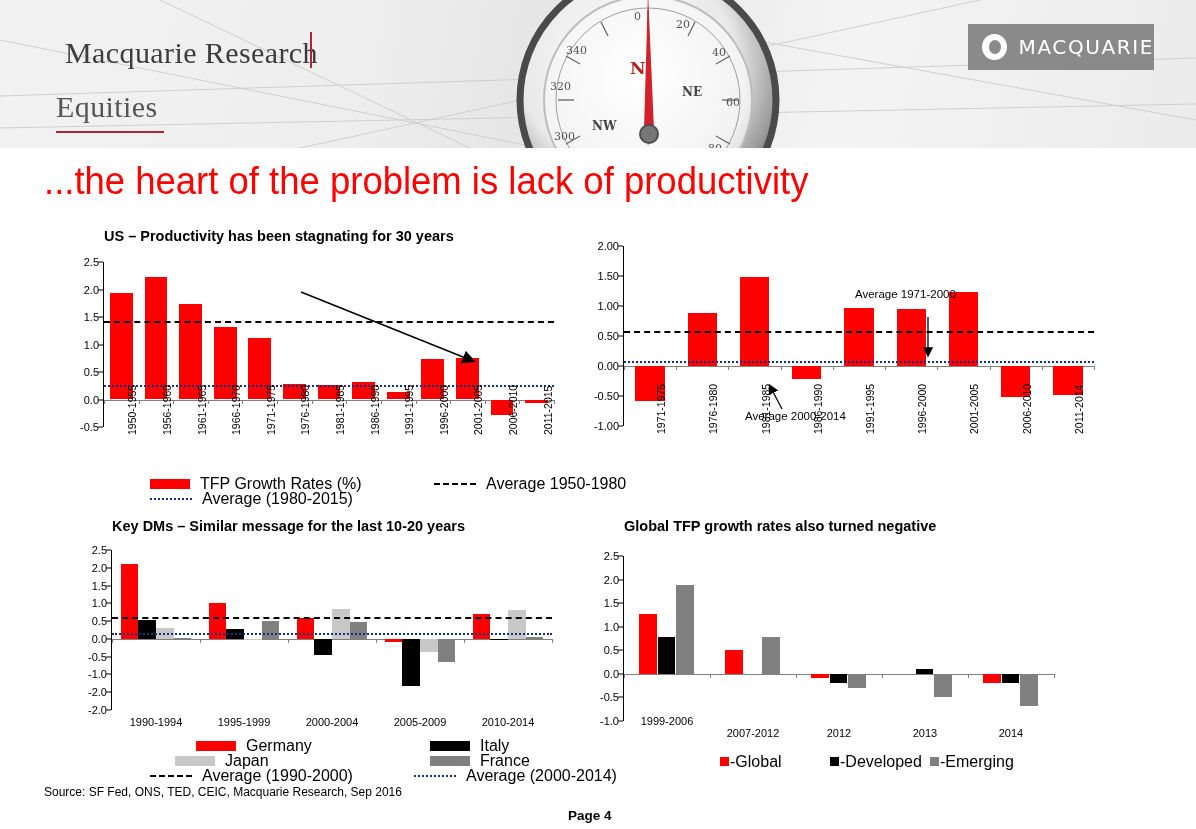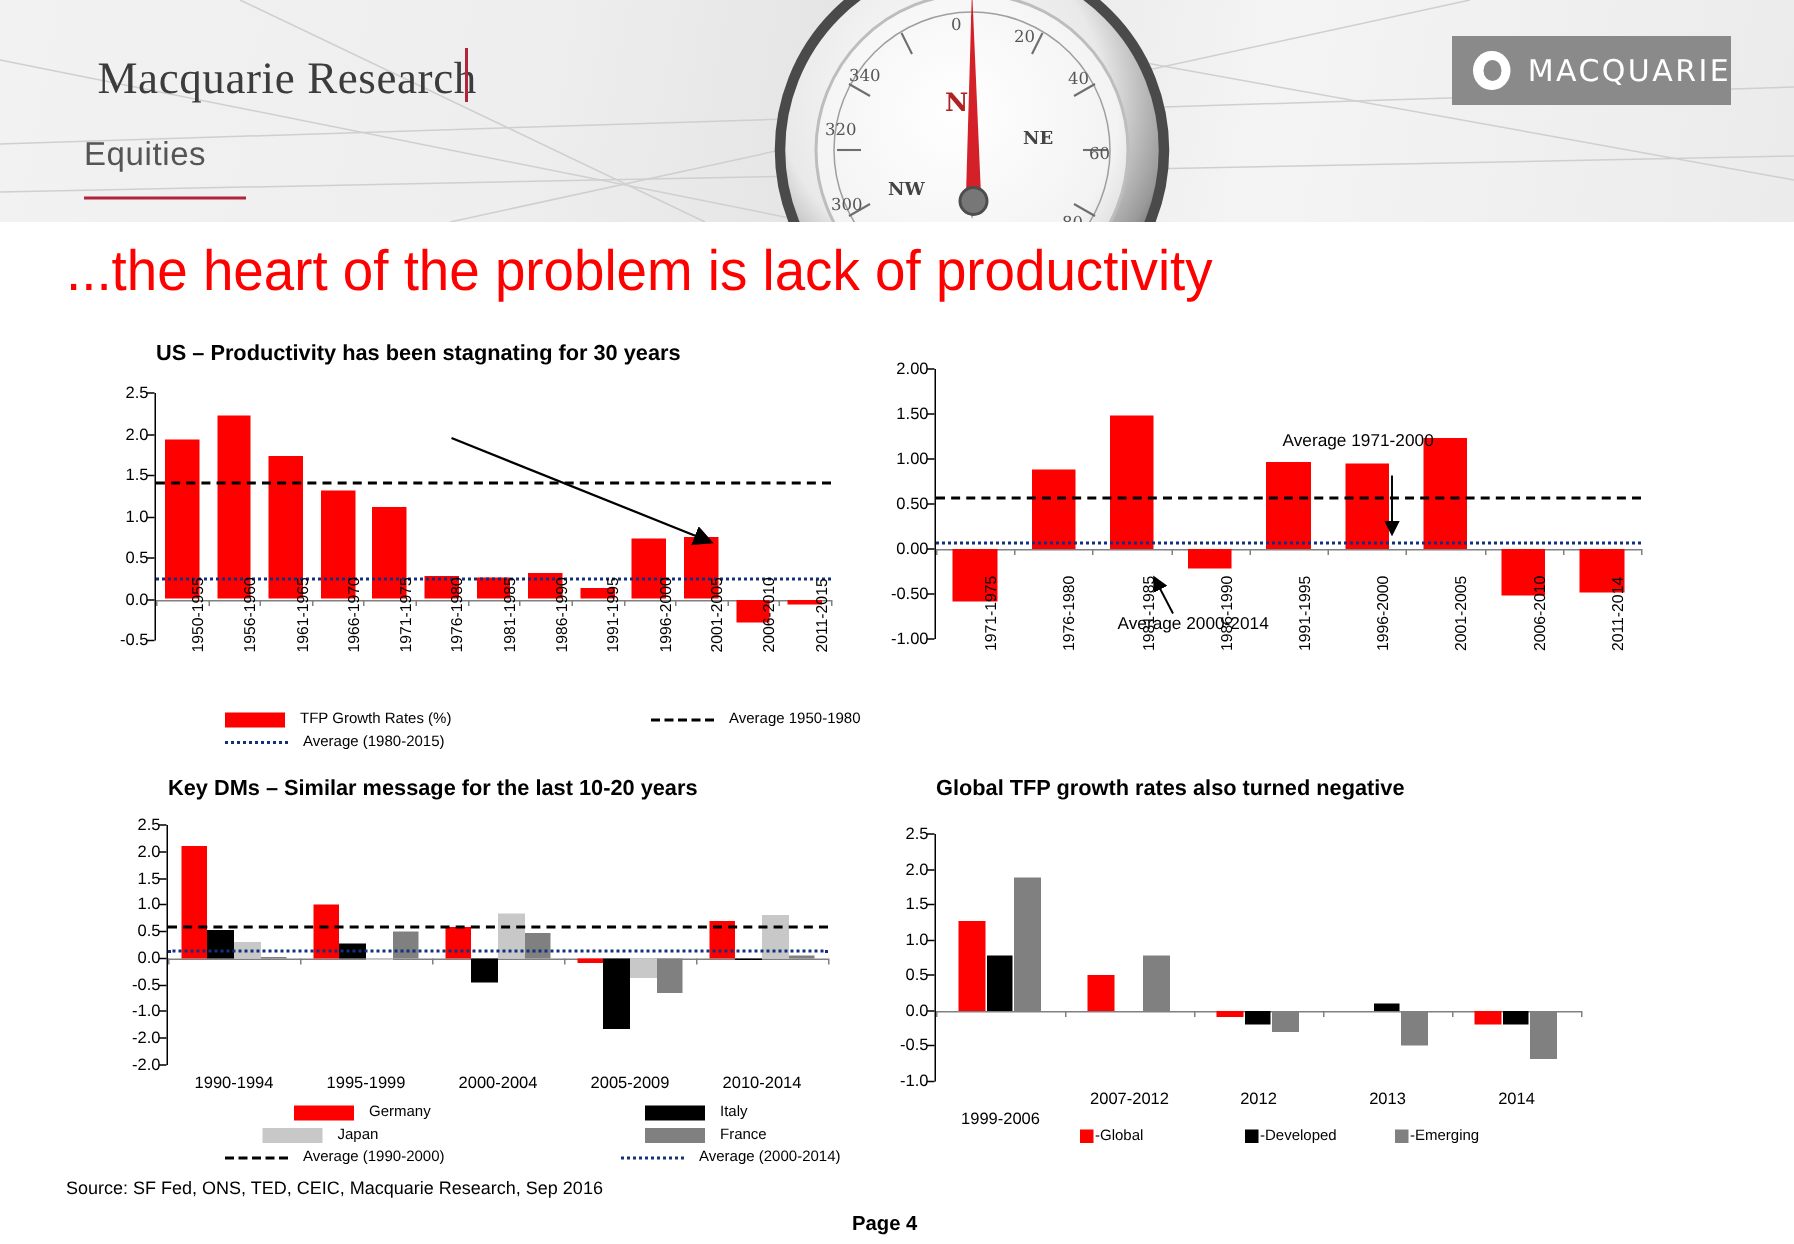--- a/index.html
+++ b/index.html
@@ -27,22 +27,22 @@
     font-family: Liberation Serif, serif; font-weight: 300;
     white-space: nowrap;
     margin-left: 17px;
   }
   .hdr-bar {
     position: absolute; left: 310px; top: 32px; width: 2px; height: 36px;
     background: #b2243a;
   }
   .hdr-sub {
     position: absolute; left: 56px; top: 90px;
-    font-size: 22px; color: #555; letter-spacing: .4px;
-    font-family: Liberation Sans, sans-serif; font-weight: 300;
+    font-size: 30px; color: #555; letter-spacing: .4px;
+    font-family: Liberation Serif, serif; font-weight: 300;
   }
   .hdr-sub-underline {
     position: absolute; left: 56px; top: 131px; width: 108px; height: 1.5px;
     background: #b2243a;
   }
   .logo-box {
     position: absolute; right: 42px; top: 24px; width: 186px; height: 46px;
     background: #8a8a8a; display: flex; align-items: center; padding-left: 14px; gap: 12px;
   }
   .logo-mark { width: 26px; height: 26px; position: relative; }
@@ -96,21 +96,21 @@
   .xcat-v {
     position: absolute; font-size: 10.5px; color: #000; white-space: nowrap;
     transform-origin: left top; transform: rotate(-90deg);
   }
   .xcat-h {
     position: absolute; font-size: 11px; color: #000; white-space: nowrap;
     text-align: center;
   }
 
   
-  .legend-row { position: absolute; font-size: 10px; color: #000; white-space: nowrap; }
+  .legend-row { position: absolute; font-size: 16px; color: #000; white-space: nowrap; }
   .lg-swatch { display: inline-block; width: 40px; height: 10px; vertical-align: middle; }
   .lg-sq { display: inline-block; width: 9px; height: 9px; vertical-align: middle; }
   .lg-dash {
     display: inline-block; width: 42px; height: 0; vertical-align: middle;
     border-top: 2.6px dashed #000;
   }
   .lg-dot {
     display: inline-block; width: 42px; height: 0; vertical-align: middle;
     border-top: 2.6px dotted #12307f;
   }
@@ -421,21 +421,21 @@
       <div class="bar" style="left: 138.46px; top: 80.6143px; width: 17.92px; height: 37.2429px; background: rgb(128, 128, 128);"></div>
       <div class="bar" style="left: 224.46px; top: 117.857px; width: 17.92px; height: 14.1429px; background: rgb(128, 128, 128);"></div>
       <div class="bar" style="left: 310.46px; top: 117.857px; width: 17.92px; height: 23.1px; background: rgb(128, 128, 128);"></div>
       <div class="bar" style="left: 396.46px; top: 117.857px; width: 17.92px; height: 32.0571px; background: rgb(128, 128, 128);"></div>
       <div class="xtick" style="left: 0px; top: 117.857px;"></div>
       <div class="xtick" style="left: 86px; top: 117.857px;"></div>
       <div class="xtick" style="left: 172px; top: 117.857px;"></div>
       <div class="xtick" style="left: 258px; top: 117.857px;"></div>
       <div class="xtick" style="left: 344px; top: 117.857px;"></div>
       <div class="xtick" style="left: 430px; top: 117.857px;"></div>
-      <div class="xcat-h" style="left: 0px; top: 184px; width: 86px;">1999-2006</div>
+      <div class="xcat-h" style="left: 0px; top: 159px; width: 86px;">1999-2006</div>
       <div class="xcat-h" style="left: 86px; top: 171px; width: 86px;">2007-2012</div>
       <div class="xcat-h" style="left: 172px; top: 171px; width: 86px;">2012</div>
       <div class="xcat-h" style="left: 258px; top: 171px; width: 86px;">2013</div>
       <div class="xcat-h" style="left: 344px; top: 171px; width: 86px;">2014</div>
     </div>
 </div>
 
 <div class="footer-src">Source: SF Fed, ONS, TED, CEIC, Macquarie Research, Sep 2016</div>
 <div class="footer-page">Page 4</div>
 

